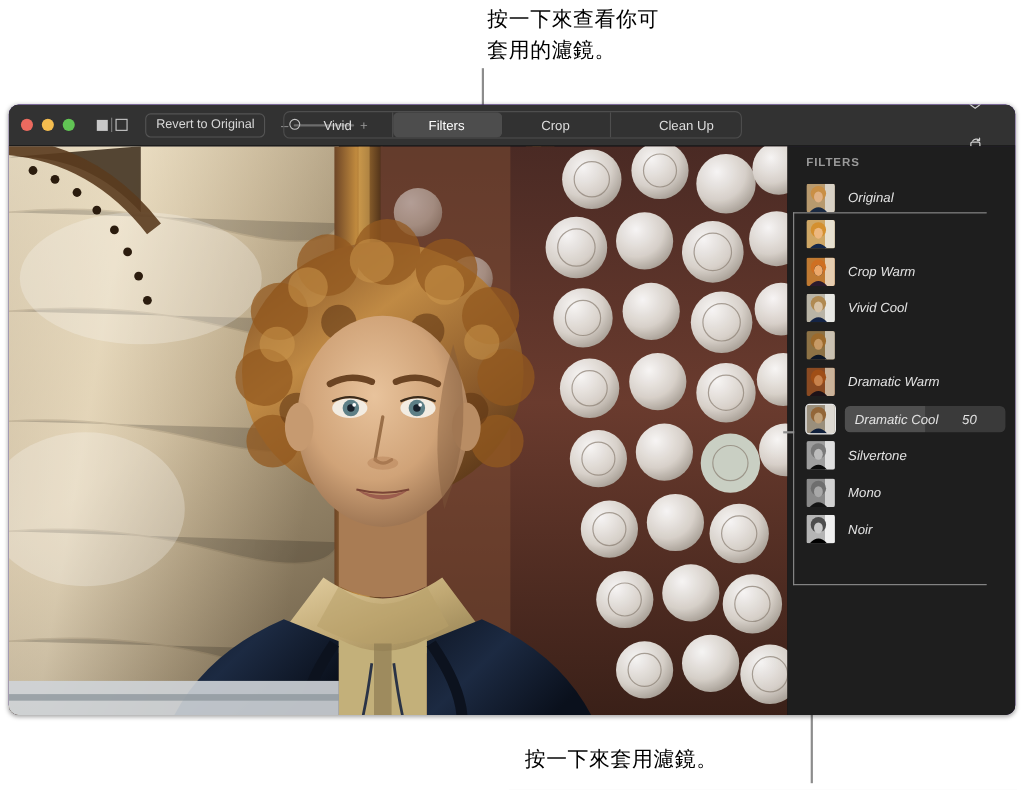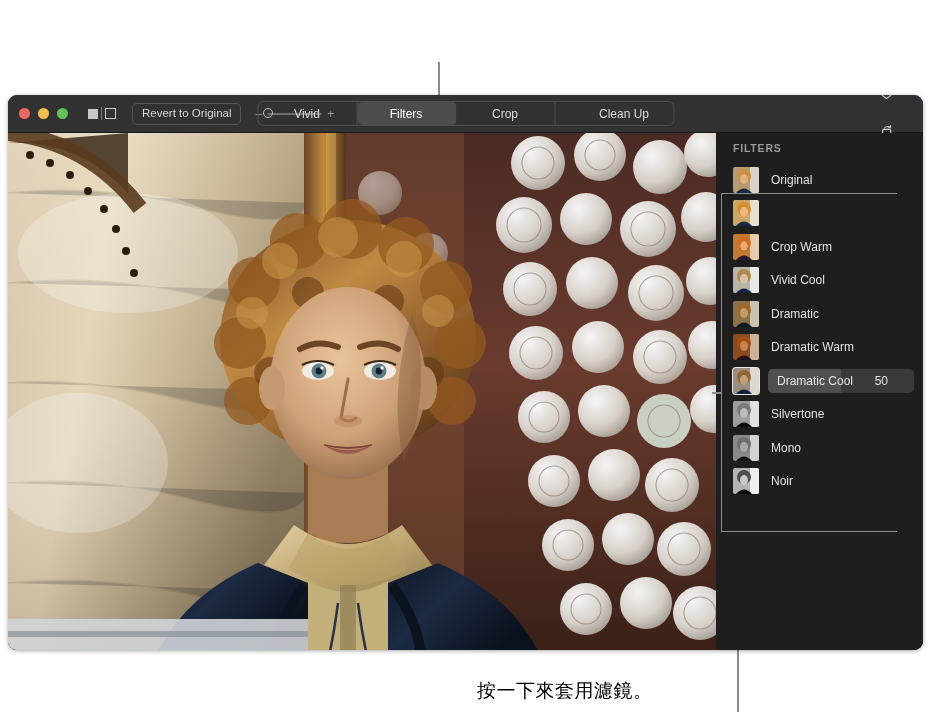--- a/index.html
+++ b/index.html
@@ -152,21 +152,21 @@
     padding-top: 9px;
   }
   .filters-head {
     color: #9a9a9a;
     font-size: 10.5px;
     font-weight: bold;
     letter-spacing: 0.8px;
     margin-left: 17px;
     margin-bottom: 9px;
   }
-  .filter-list { position: relative; padding-left: 9px; }
+  .filter-list { position: relative; padding-left: 9px; font-style: italic; }
   .filter-row {
     display: flex; align-items: center;
     height: 33.5px;
     padding-left: 8px;
   }
   .thumb {
     width: 26px; height: 26px;
     border-radius: 2px;
     flex: 0 0 auto;
     background-size: cover;
@@ -232,20 +232,22 @@
     top: 198px;
     width: 10px; height: 1.6px;
     background: #8e8e8e;
   }
 </style>
 </head>
 <body>
 
 <div id="root">
 
+  <div class="callout-text callout-top">按一下來查看你可
+套用的濾鏡。</div>
   <div class="leader leader-top"></div>
   <div class="callout-text callout-bottom">按一下來套用濾鏡。</div>
   <div class="leader leader-right"></div>
 
   <div id="window">
 
     <div id="toolbar">
       <div class="traffic">
         <div class="light red"></div>
         <div class="light yellow"></div>
@@ -616,23 +618,20 @@
           <div class="filter-row">
             <div class="thumb">
                 <svg class="tw" viewBox="0 0 26 26">
                   <rect width="26" height="26" fill="#8d7245"></rect>
                   <rect x="17" width="9" height="26" fill="#cac2b2"></rect>
                   <ellipse cx="11" cy="9" rx="7" ry="7" fill="#9c6a2c"></ellipse>
                   <ellipse cx="11" cy="12" rx="4" ry="5" fill="#c79a66"></ellipse>
                   <path d="M3 26 Q11 17 19 26 Z" fill="#0e1726"></path>
                 </svg>
               </div>
-            <div class="row-label-wrap">
-              <span class="filter-label">Dramatic</span>
-            </div>
           </div>
 
           <div class="filter-row">
             <div class="thumb">
                 <svg class="tw" viewBox="0 0 26 26">
                   <rect width="26" height="26" fill="#8a4a22"></rect>
                   <rect x="17" width="9" height="26" fill="#cbb39a"></rect>
                   <ellipse cx="11" cy="9" rx="7" ry="7" fill="#a04e16"></ellipse>
                   <ellipse cx="11" cy="12" rx="4" ry="5" fill="#c8824c"></ellipse>
                   <path d="M3 26 Q11 17 19 26 Z" fill="#1d1218"></path>

